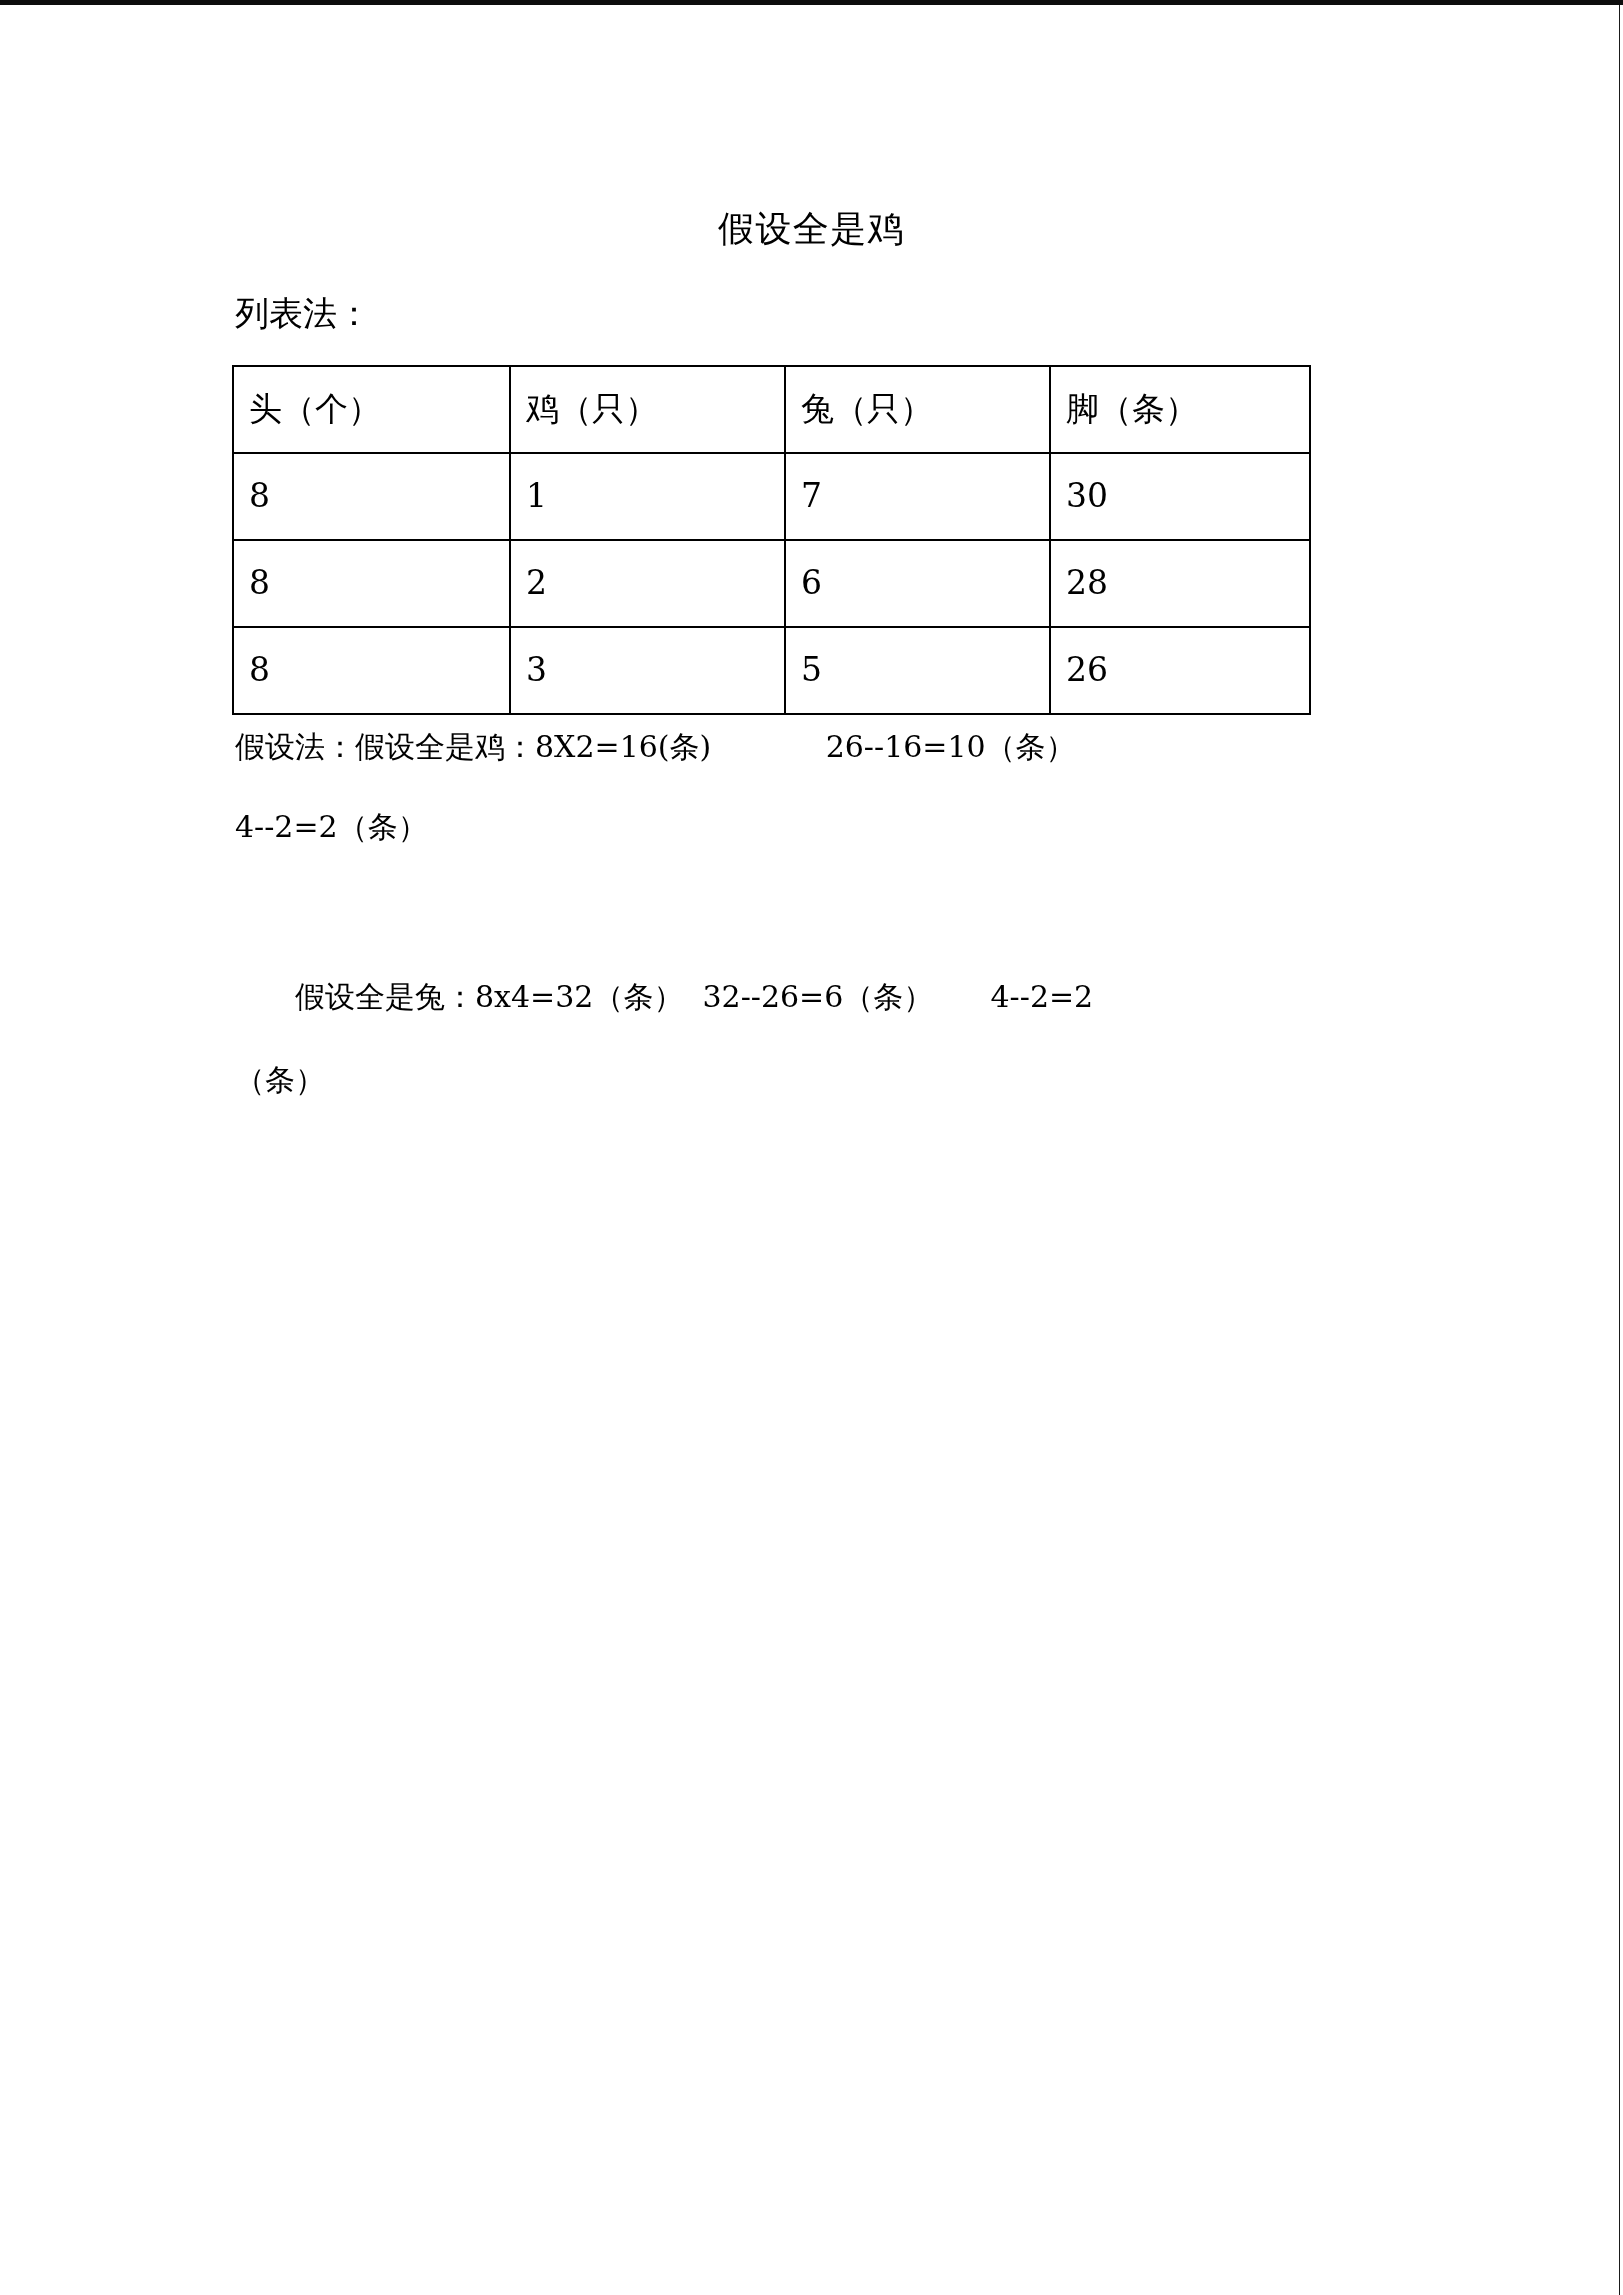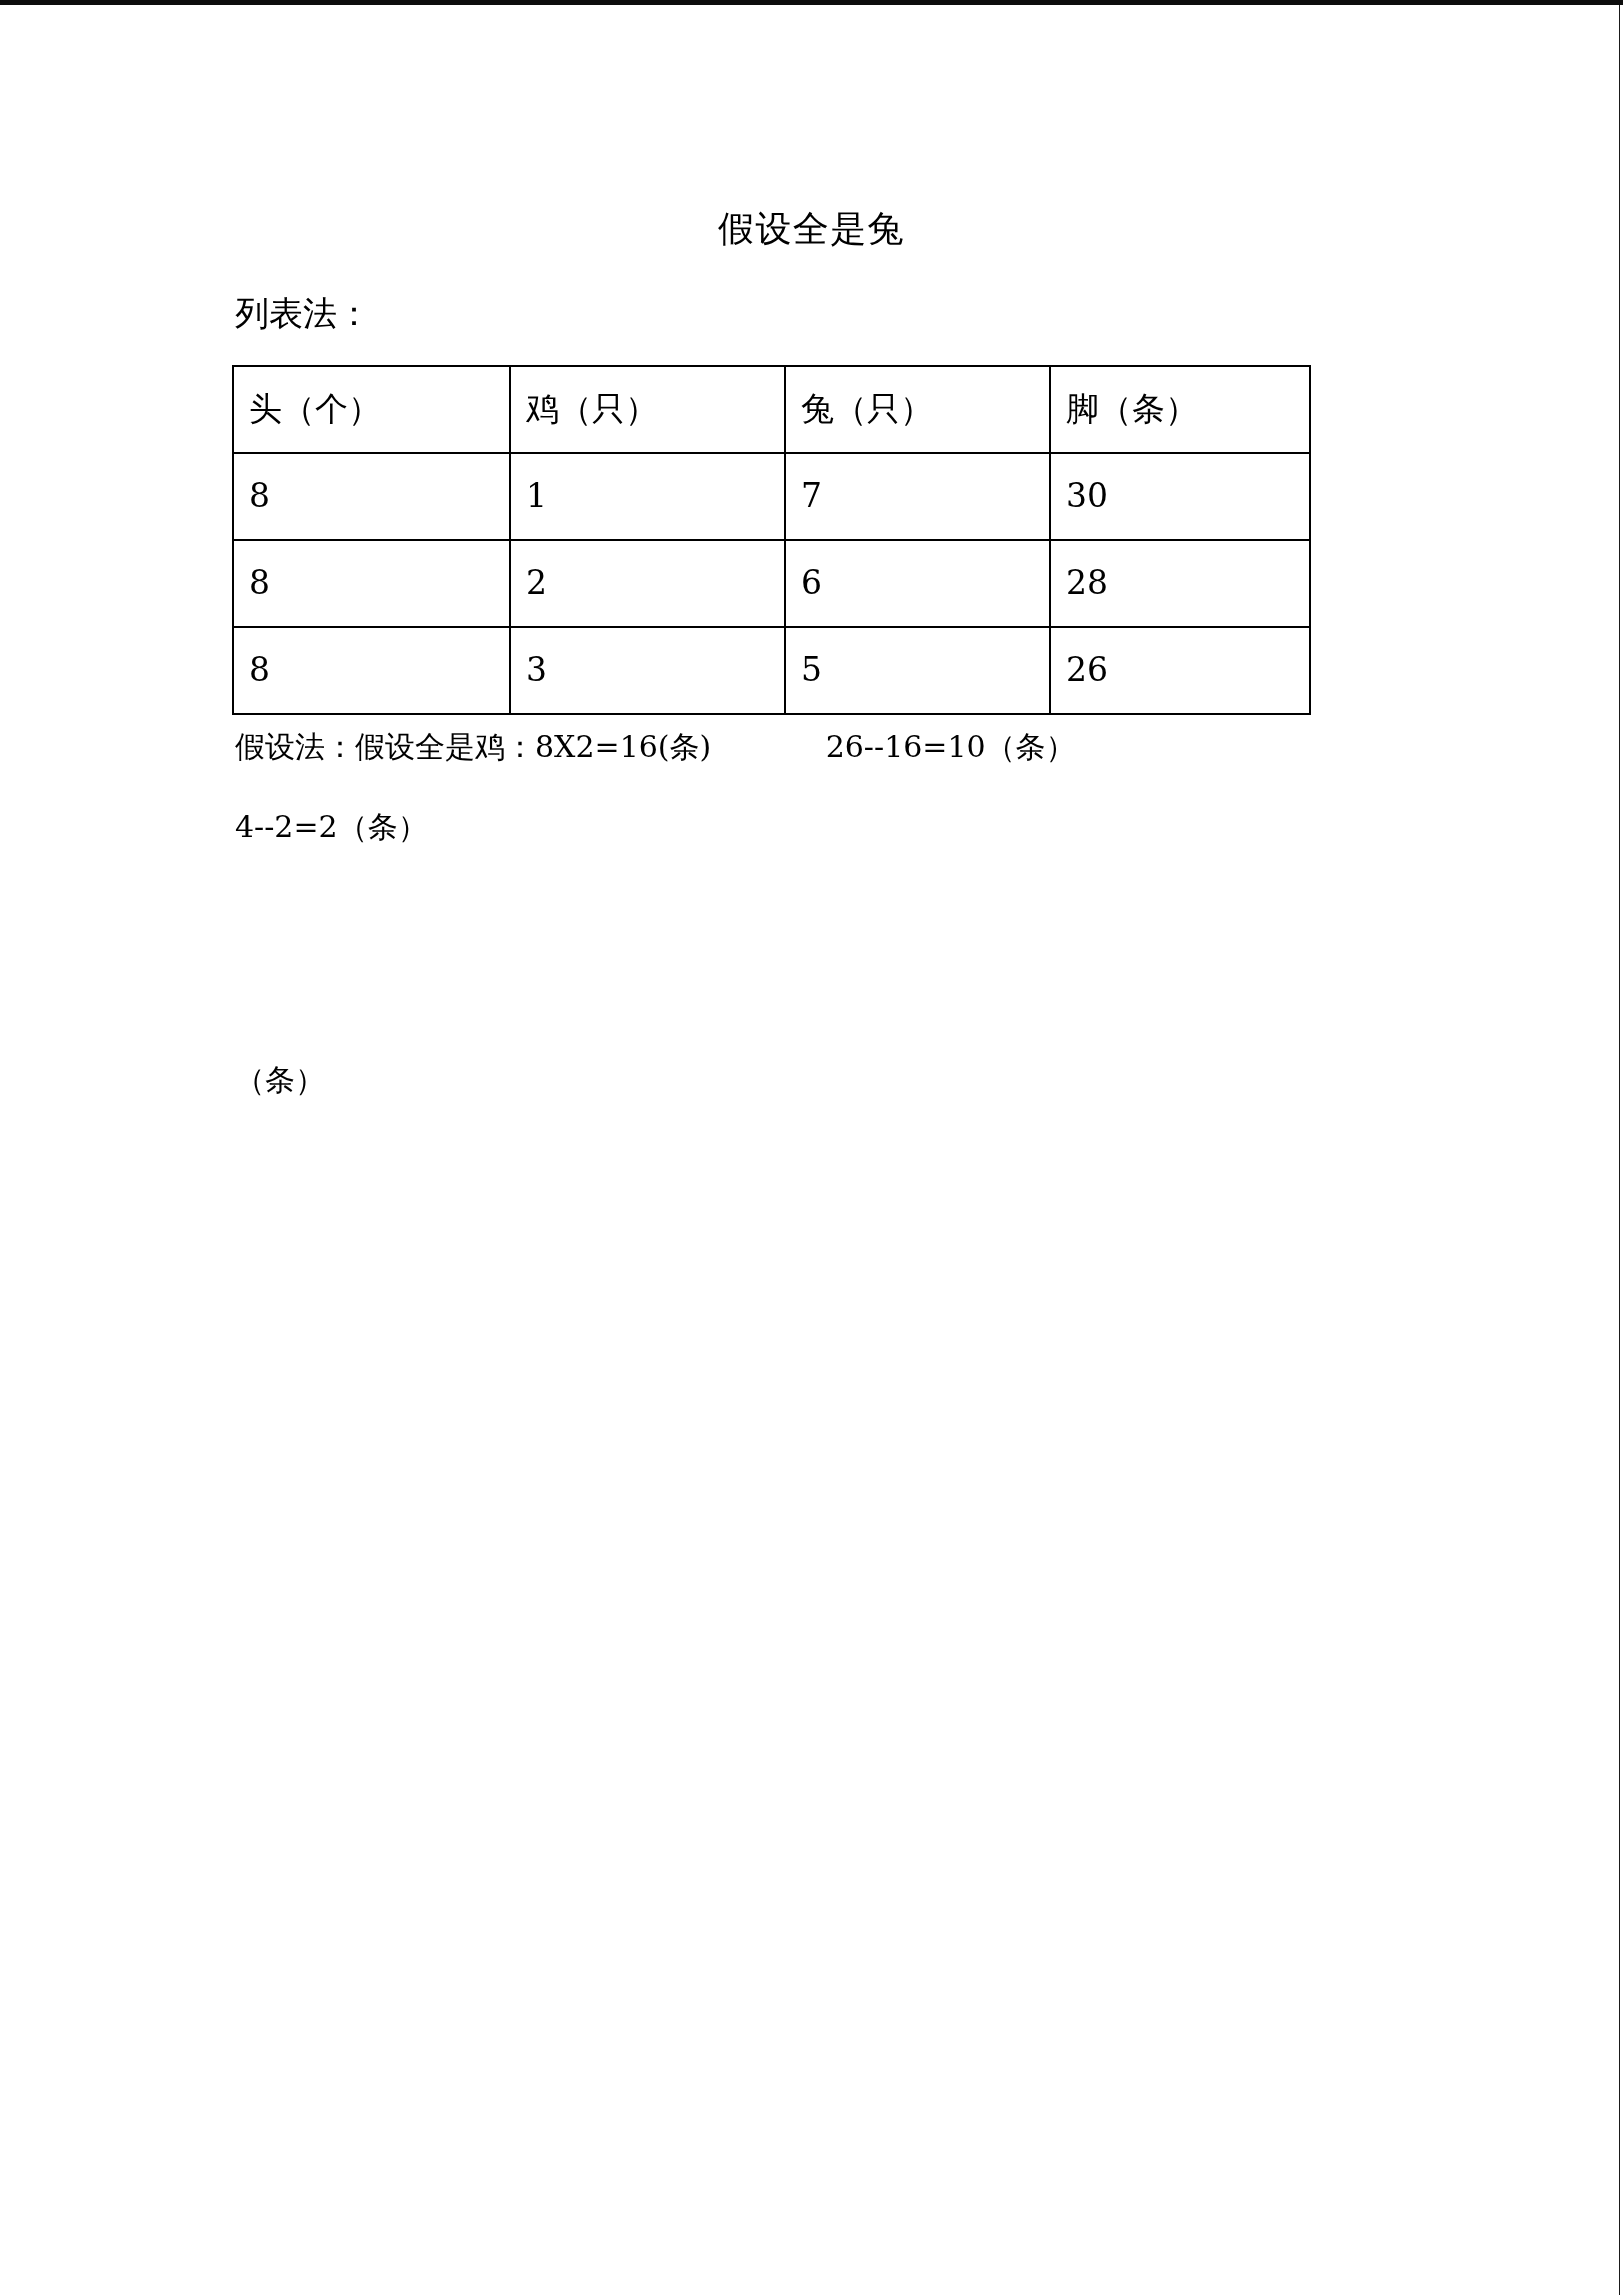--- a/index.html
+++ b/index.html
@@ -105,21 +105,21 @@
   .ln-rabbit-result   { top: 1147px; left: 649px; }
 </style>
 </head>
 <body>
 
 <div class="page">
 
   <div class="scan-top-bar"></div>
   <div class="scan-right-rule"></div>
 
-  <div class="doc-title">假设全是兔</div>
+  <div class="doc-title">假设全是鸡</div>
 
   <div class="list-method-label">列表法：</div>
 
   <table class="data-table">
     <tbody>
       <tr>
         <td class="col-0">头（个）</td>
         <td class="col-1">鸡（只）</td>
         <td class="col-2">兔（只）</td>
         <td class="col-3">脚（条）</td>
@@ -143,18 +143,19 @@
         <td class="col-3">26</td>
       </tr>
     </tbody>
   </table>
 
   <div class="body-line ln-assume-chicken">假设法：假设全是鸡：8X2=16(条)            26--16=10（条）</div>
 
   <div class="body-line ln-chicken-diff">4--2=2（条）</div>
 
 
+  <div class="body-line ln-assume-rabbit">假设全是兔：8x4=32（条）  32--26=6（条）      4--2=2</div>
 
   <div class="body-line ln-rabbit-cont">（条）</div>
 
 
 </div>
 
 
 </body></html>

